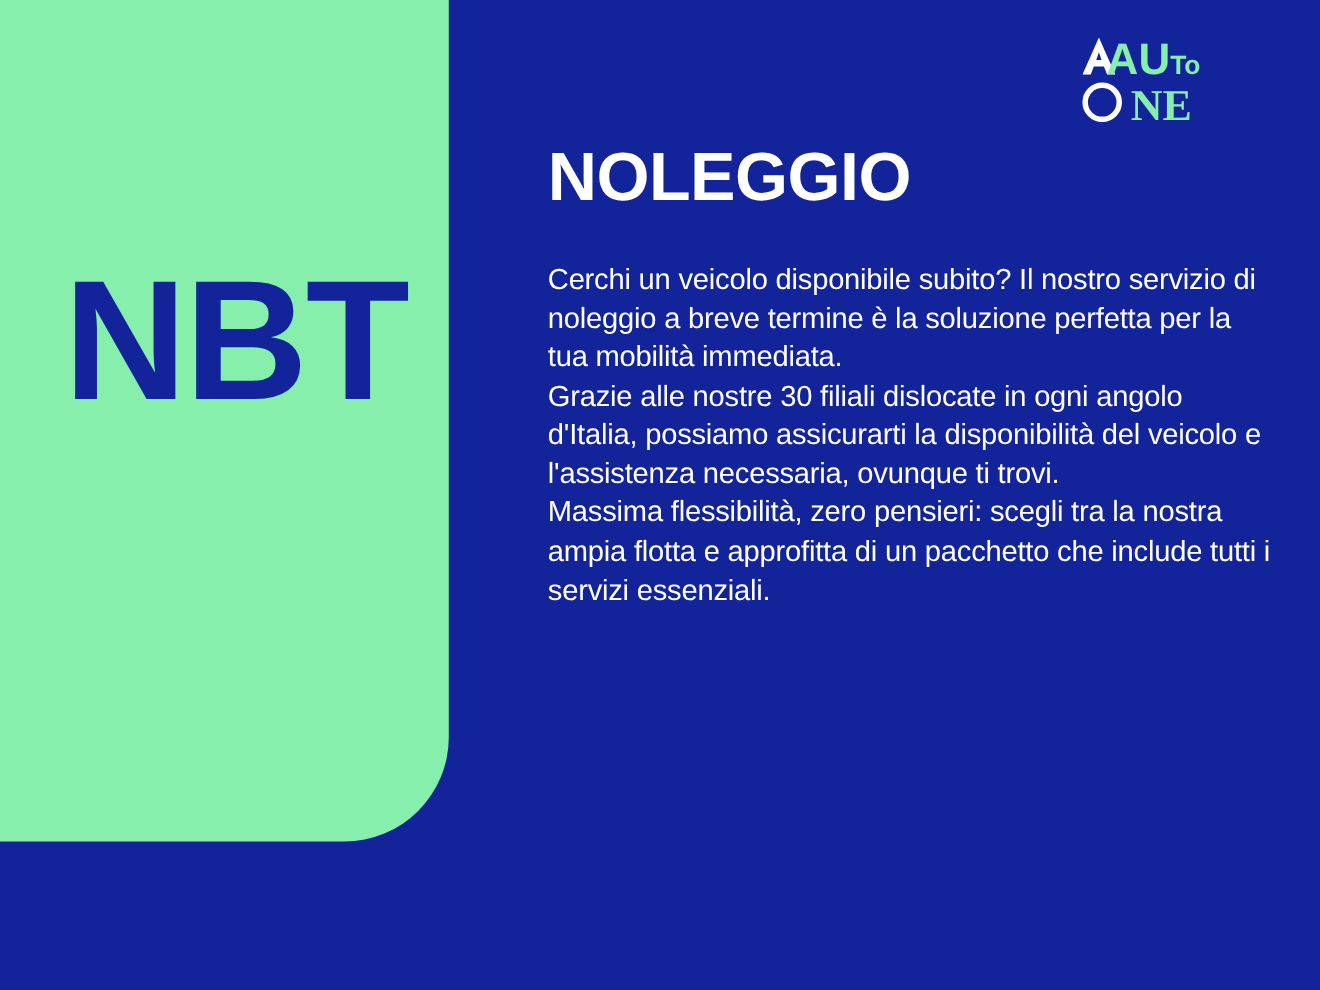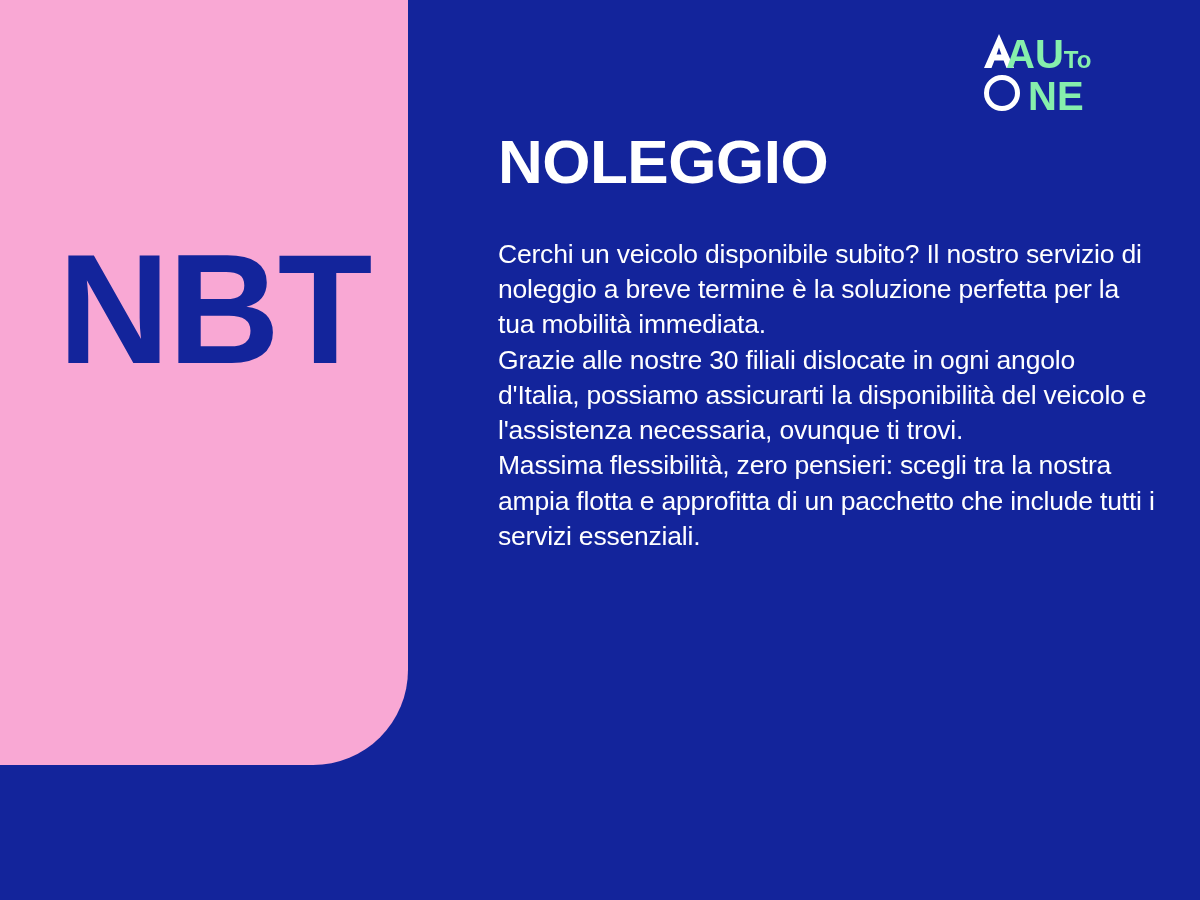--- a/index.html
+++ b/index.html
@@ -21,21 +21,21 @@
     overflow: hidden;
   }
 
   
   .white-panel {
     position: absolute;
     left: 0;
     top: 0;
     width: 408px;
     height: 765px;
-    background: #f9a8d4;
+    background: #86efac;
     border-bottom-right-radius: 95px;
     text-align: center;
   }
   .nbt-mark {
     position: absolute;
     left: 58px;
     top: 232px;
     font-family: "Liberation Sans", sans-serif;
     font-weight: bold;
     font-size: 155px;
@@ -67,20 +67,21 @@
     font-size: 40px;
   }
   .brand-line-1 .small {
     font-size: 24px;
     vertical-align: baseline;
   }
   .brand-line-2 {
     top: 48px;
     left: 0px;
     font-size: 40px;
+    font-family: Liberation Serif, serif;
   }
   .brand-a {
     position: absolute;
     left: 0px;
     top: 6px;
     width: 30px;
     height: 34px;
   }
   .brand-o {
     position: absolute;

